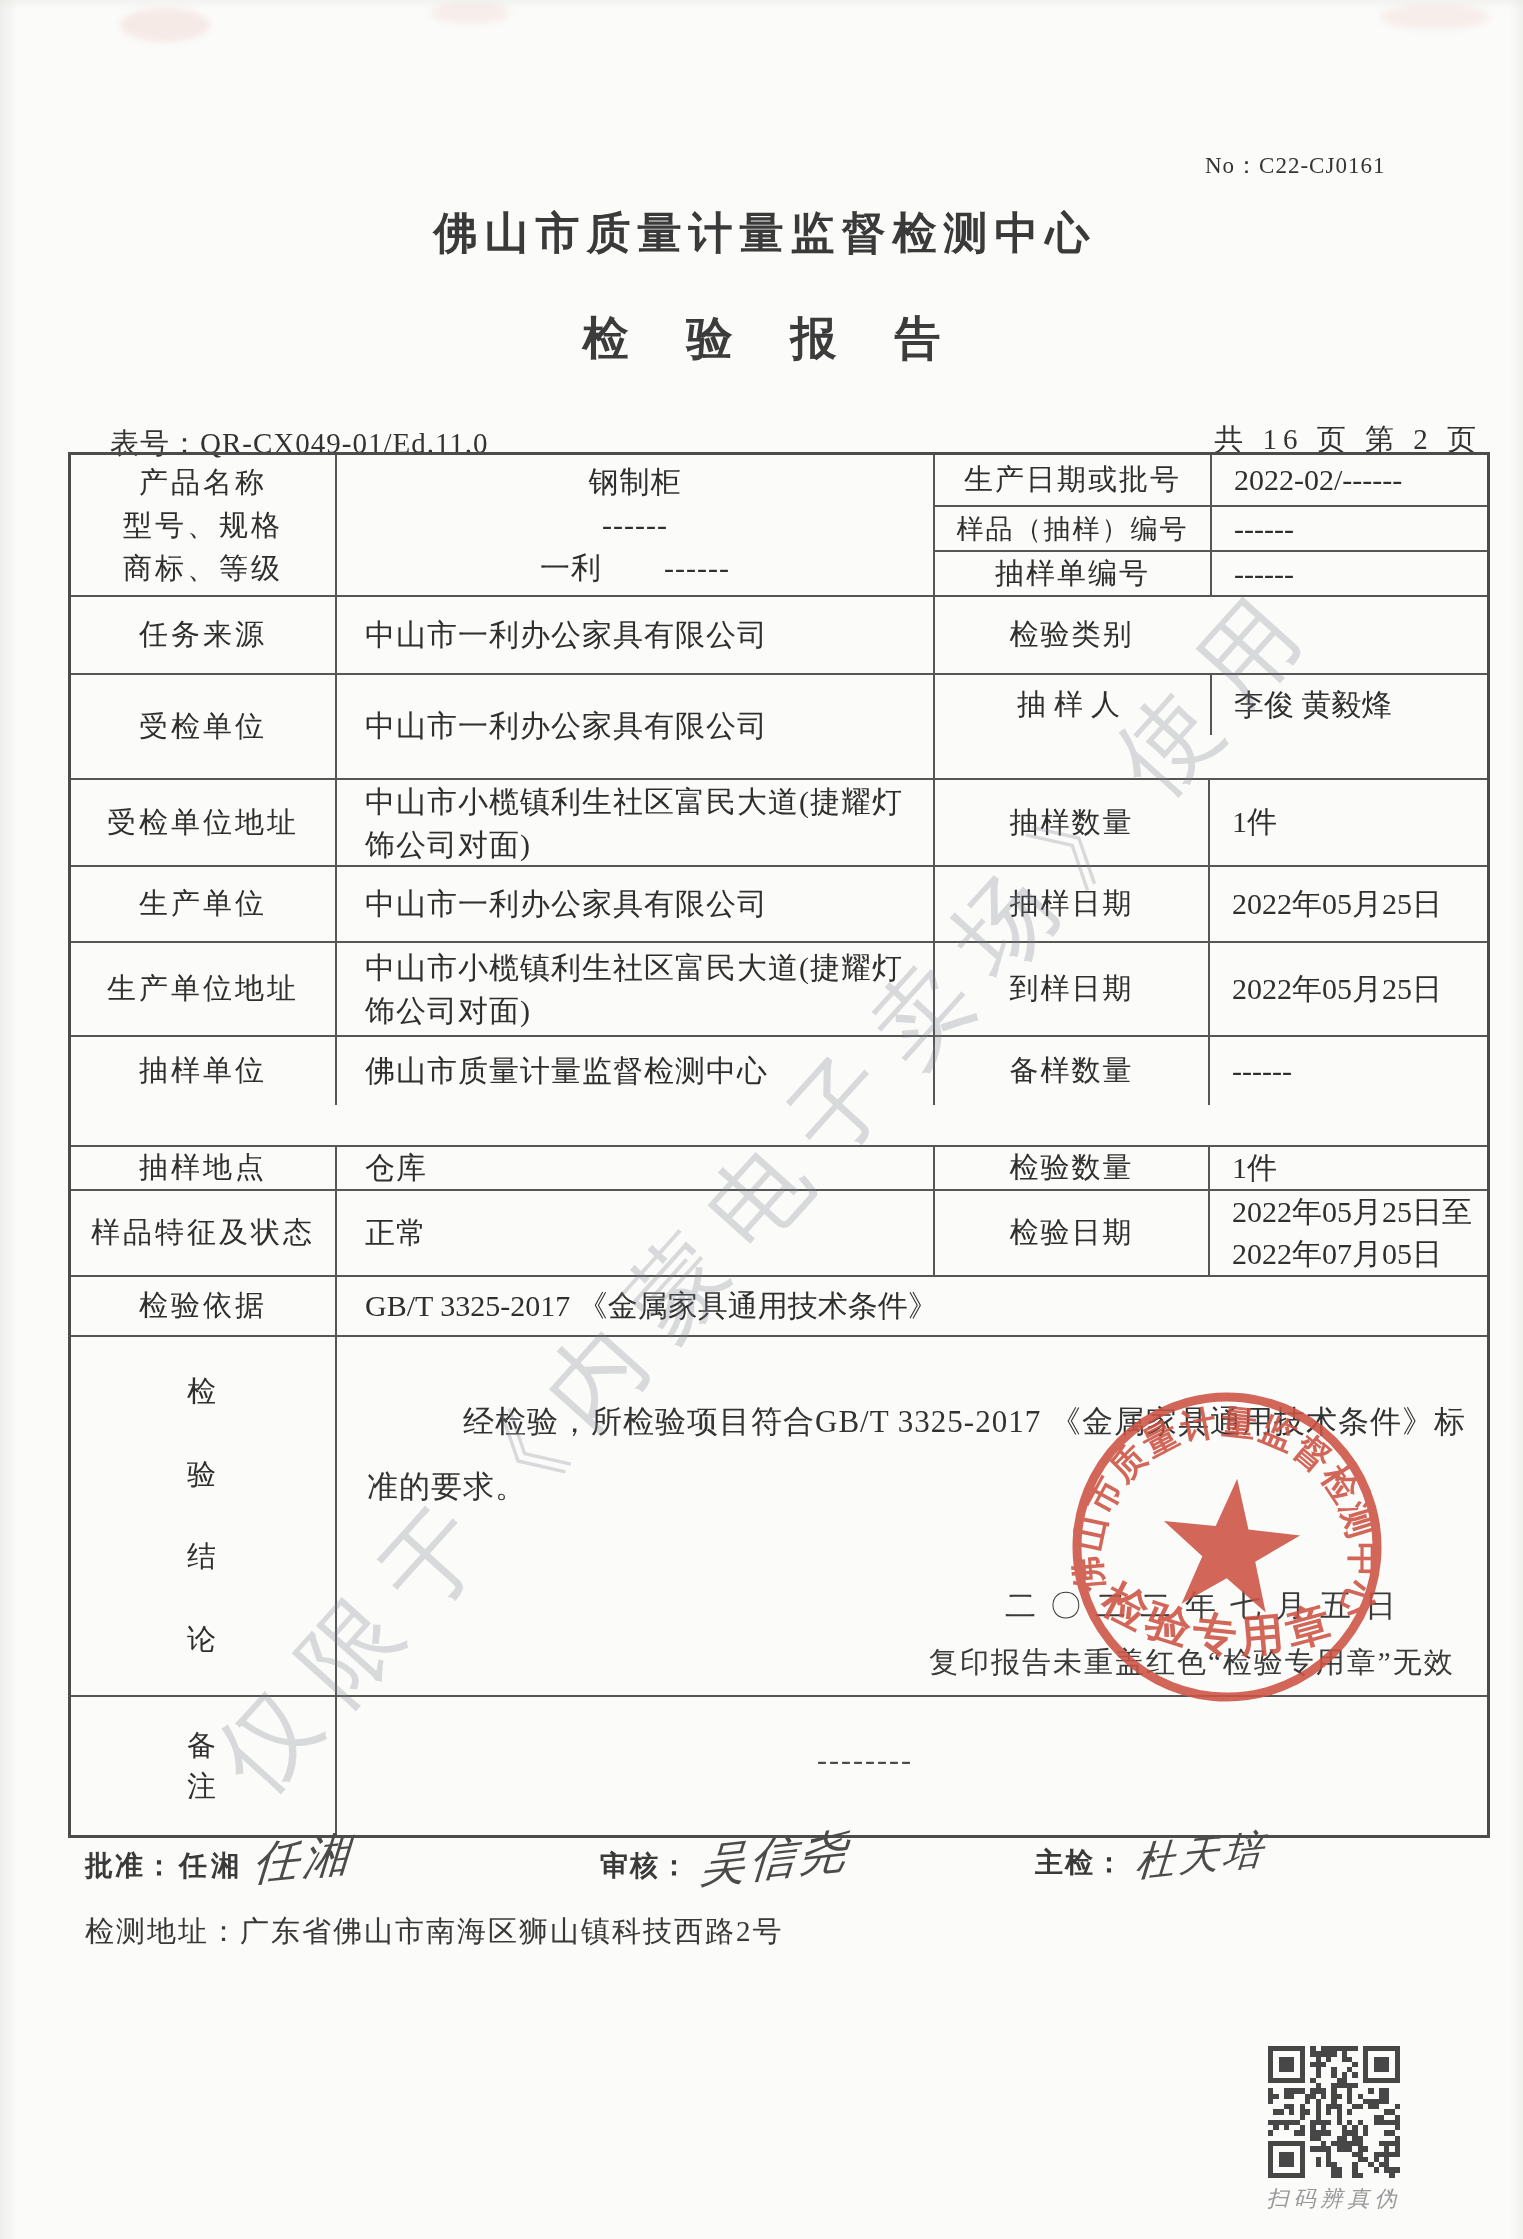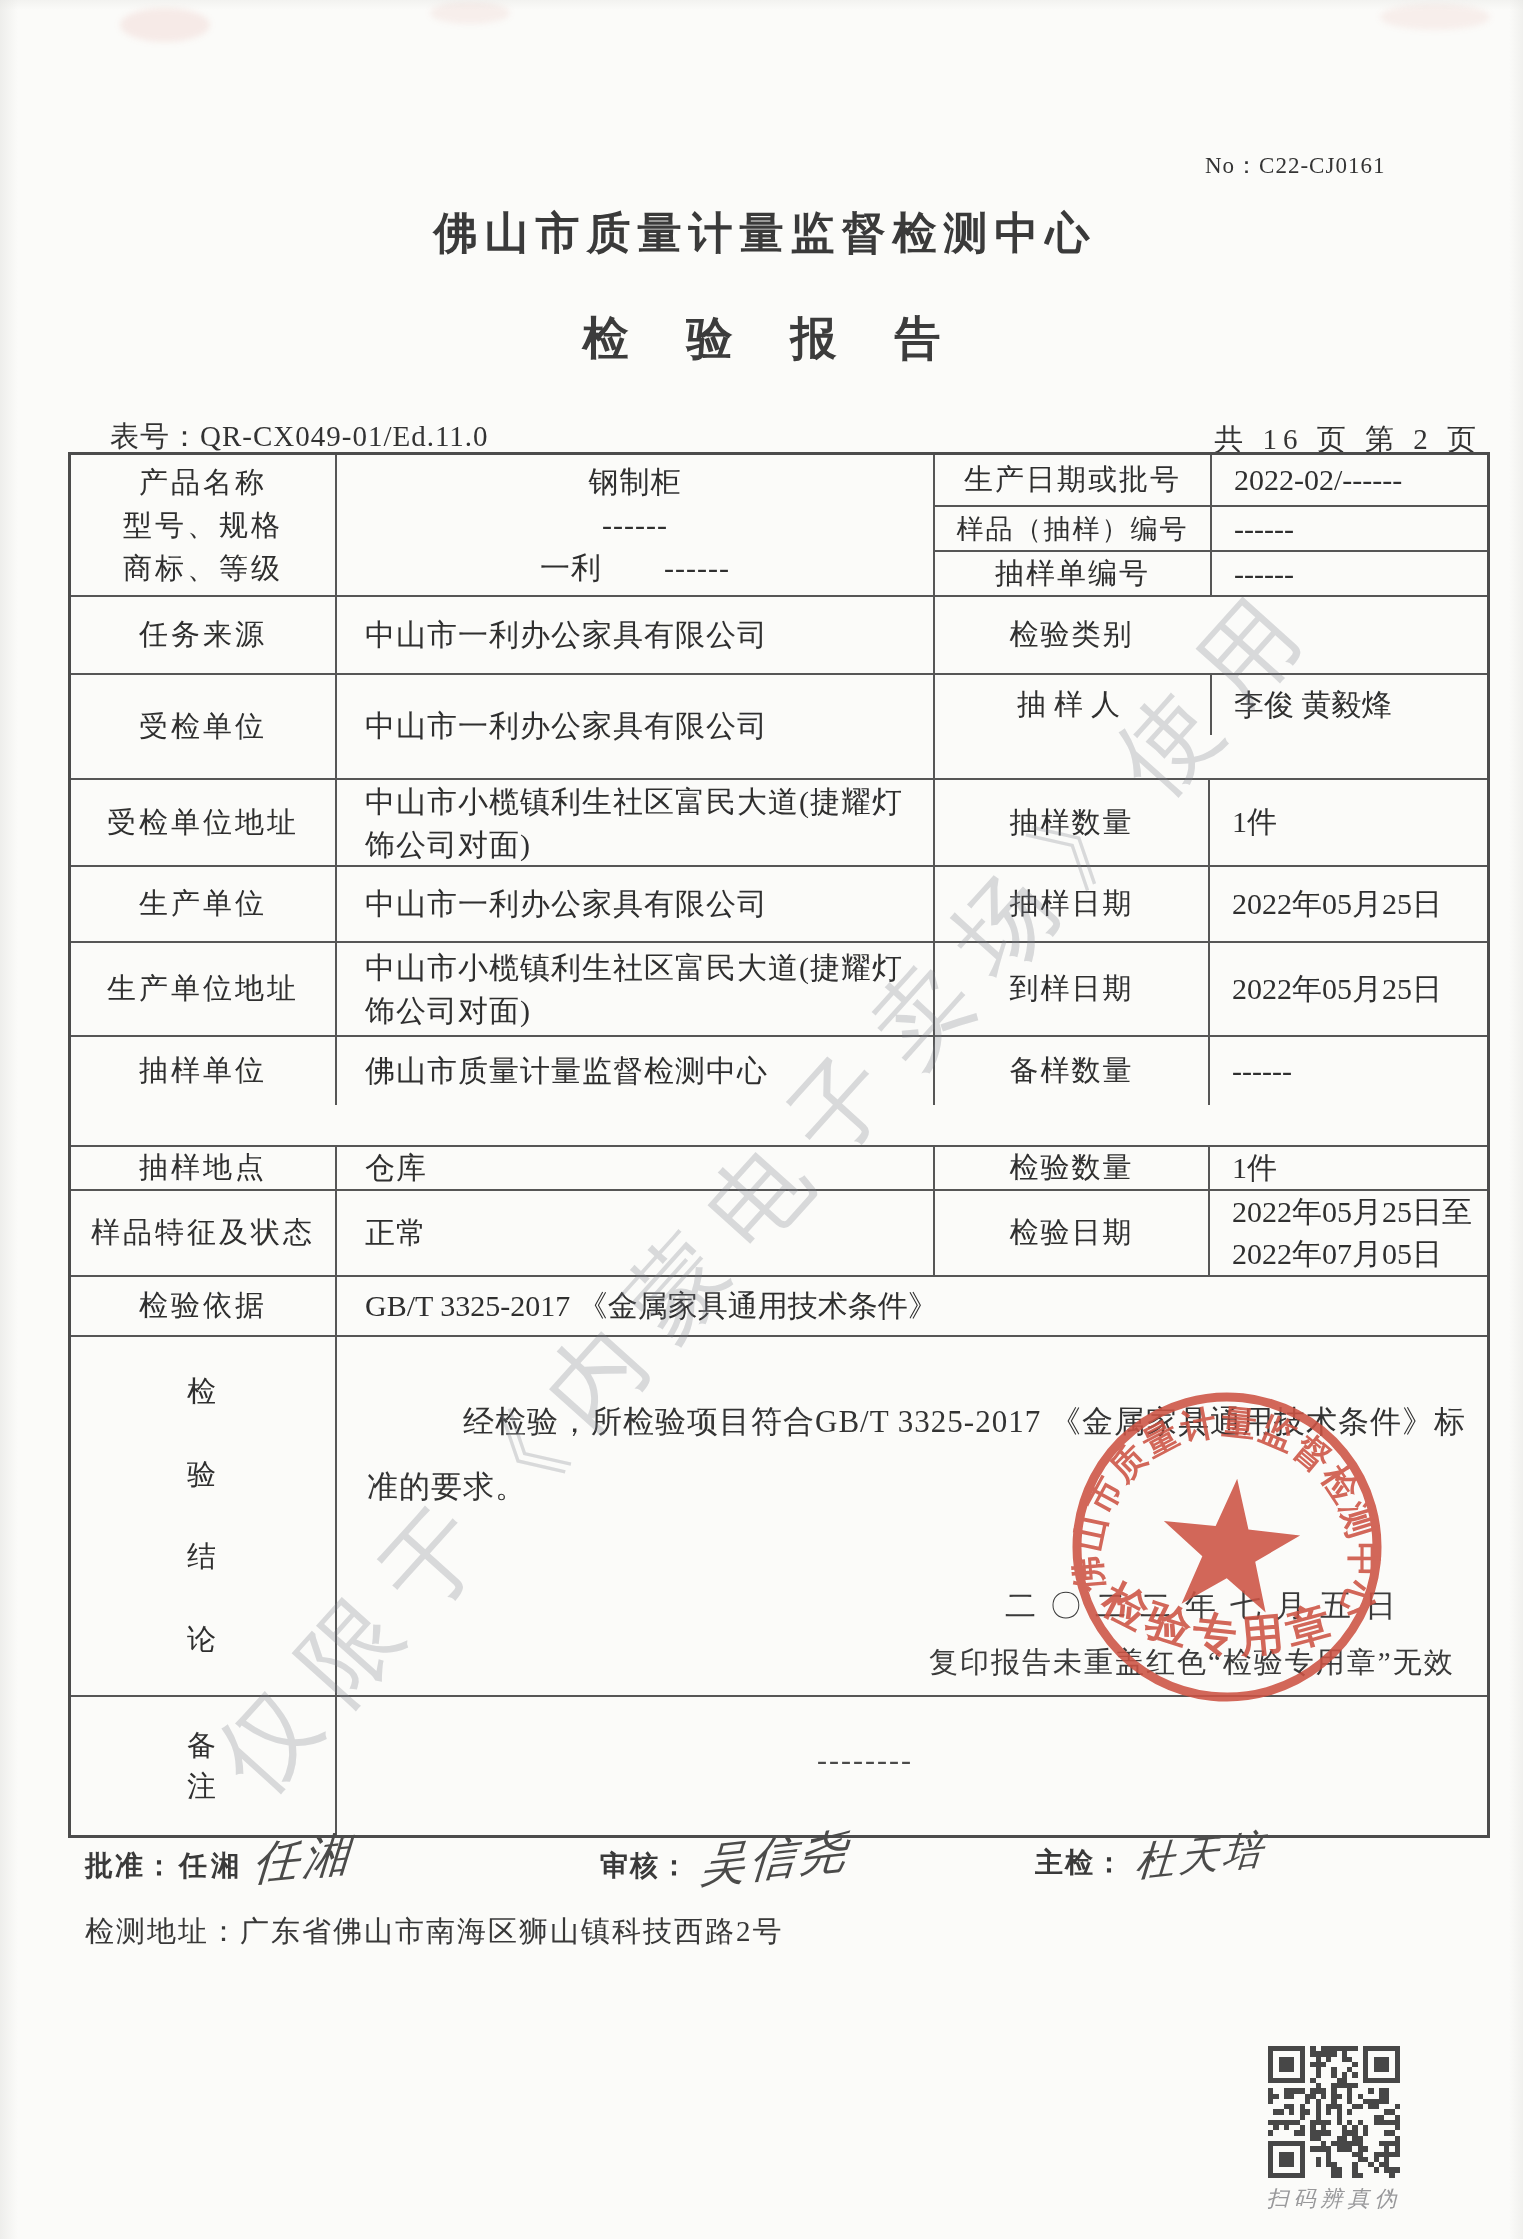--- a/index.html
+++ b/index.html
@@ -29,21 +29,21 @@
   }
   .doc-title{
     position:absolute;top:308px;left:0;width:100%;
     text-align:center;font-size:46px;font-weight:bold;
     letter-spacing:58px;text-indent:58px;color:#3c3c3c;
   }
   .form-row{
     position:absolute;top:414px;left:68px;width:1422px;height:38px;
     font-size:29px;color:#333;
   }
-  .form-no{position:absolute;left:42px;top:3px;letter-spacing:1px;}
+  .form-no{position:absolute;left:42px;top:10px;letter-spacing:1px;}
   .page-info{position:absolute;right:8px;top:6px;letter-spacing:6px;}
   
   .table{
     position:absolute;left:68px;top:452px;width:1422px;
     border:3px solid #4c4c4c;
     box-sizing:border-box;
     background:transparent;
   }
   .trow{display:flex;box-sizing:border-box;border-top:2px solid #565656;}
   .trow:first-child{border-top:none;}

